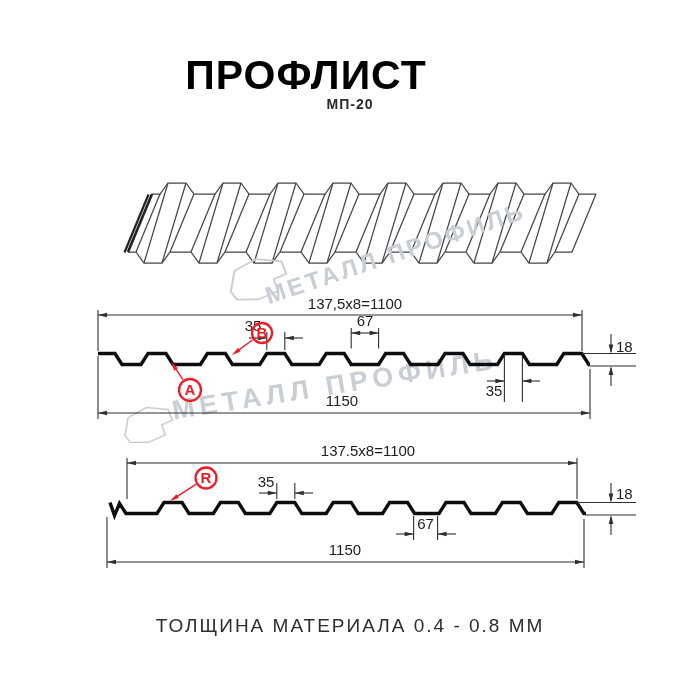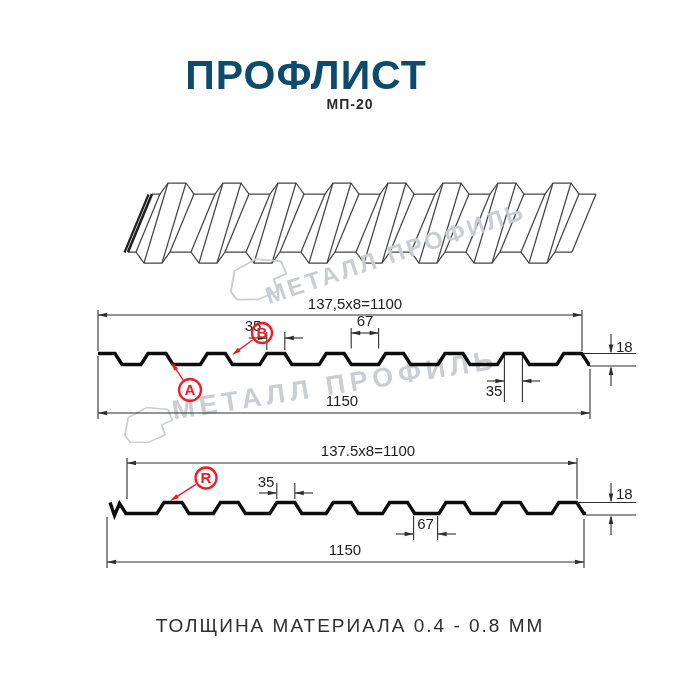--- a/index.html
+++ b/index.html
@@ -1,19 +1,19 @@
 <!DOCTYPE html>
 <html><head>
 <meta charset="utf-8">
 <style>
   html,body{margin:0;padding:0;background:#fff;}
   #page{position:relative;width:700px;height:700px;background:#ffffff;overflow:hidden;
         font-family:"Liberation Sans",sans-serif;}
   .title{position:absolute;left:0;top:52px;width:612px;text-align:center;
-         font-size:41px;font-weight:700;letter-spacing:1px;color:#0c4a6e;}
+         font-size:41px;font-weight:700;letter-spacing:1px;color:#000000;}
   .subtitle{position:absolute;left:0;top:96px;width:700px;text-align:center;
          font-size:14px;font-weight:700;letter-spacing:1px;color:#2a2a2a;}
   .footer{position:absolute;left:0;top:615px;width:700px;text-align:center;
          font-size:19px;letter-spacing:2px;color:#2e2e2e;}
   .wm{position:absolute;color:#c9ced4;font-weight:700;white-space:nowrap;}
   #wm1{left:258px;top:232px;width:320px;font-size:24px;letter-spacing:3px;
        transform:rotate(-18.5deg);z-index:3;}
   #wm2{left:170px;top:366px;width:380px;font-size:27px;letter-spacing:5px;
        transform:rotate(-9deg);z-index:1;}
   #cv{position:absolute;left:0;top:0;z-index:2;}

